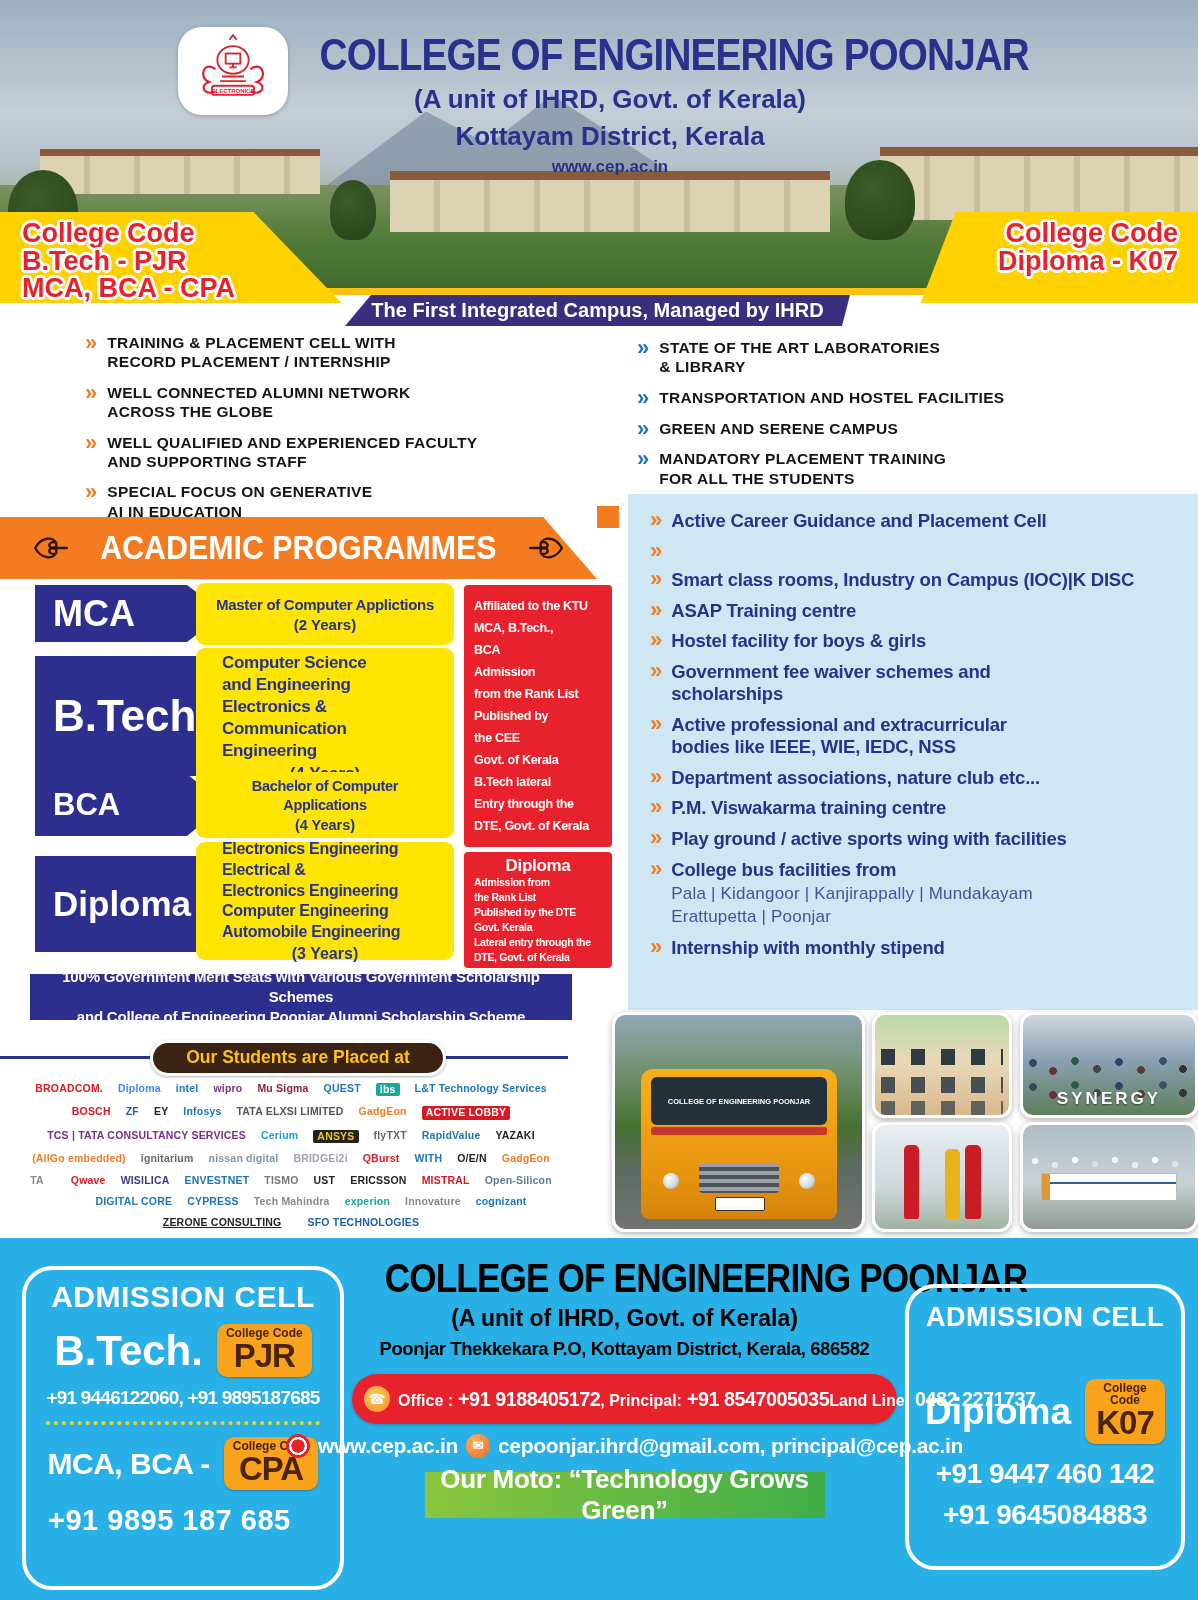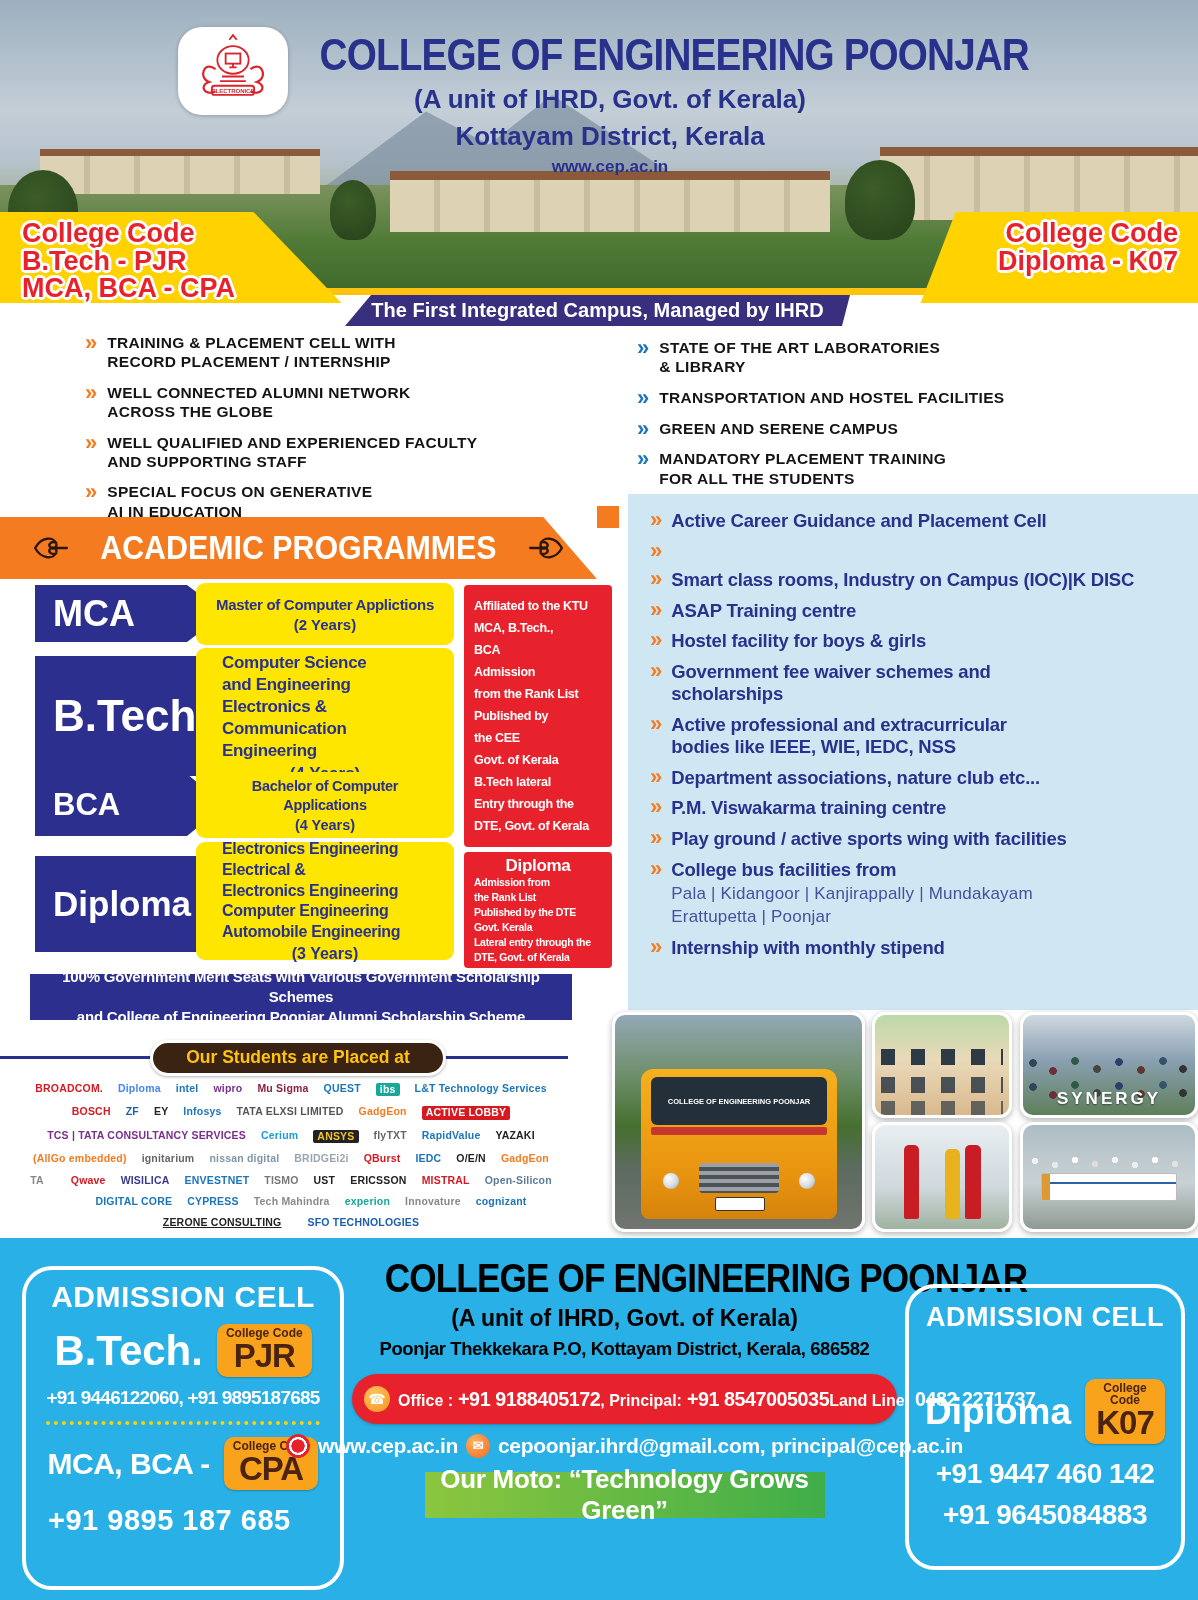--- a/index.html
+++ b/index.html
@@ -401,21 +401,21 @@
       <span class="co" style="color: rgb(27, 156, 216);">Cerium</span>
       <span class="co" style="color: rgb(242, 194, 48); background: rgb(34, 34, 34); padding: 1px 4px;">ANSYS</span>
       <span class="co" style="color: rgb(102, 102, 102);">flyTXT</span>
       <span class="co" style="color: rgb(27, 117, 187);">RapidValue</span>
       <span class="co" style="color: rgb(34, 34, 34);">YAZAKI</span>
       <span class="co" style="color: rgb(244, 123, 32);">(AllGo embedded)</span>
       <span class="co" style="color: rgb(102, 102, 102);">ignitarium</span>
       <span class="co" style="color: rgb(127, 149, 168);">nissan digital</span>
       <span class="co" style="color: rgb(154, 165, 173);">BRIDGEi2i</span>
       <span class="co" style="color: rgb(215, 25, 33);">QBurst</span>
-      <span class="co" style="color: rgb(27, 117, 187);">IEDC</span>
+      <span class="co" style="color: rgb(27, 117, 187);">WITH</span>
       <span class="co" style="color: rgb(34, 34, 34);">O/E/N</span>
       <span class="co" style="color: rgb(244, 123, 32);">GadgEon</span>
       <span class="co" style="color: rgb(136, 136, 136);">TA</span>
       <span class="co" style="color: rgb(215, 25, 33); padding-left: 12px;">Qwave</span>
       <span class="co" style="color: rgb(58, 58, 140);">WISILICA</span>
       <span class="co" style="color: rgb(27, 117, 187);">ENVESTNET</span>
       <span class="co" style="color: rgb(119, 119, 119);">TISMO</span>
       <span class="co" style="color: rgb(34, 34, 34);">UST</span>
       <span class="co" style="color: rgb(34, 34, 34);">ERICSSON</span>
       <span class="co" style="color: rgb(215, 25, 33);">MISTRAL</span>

